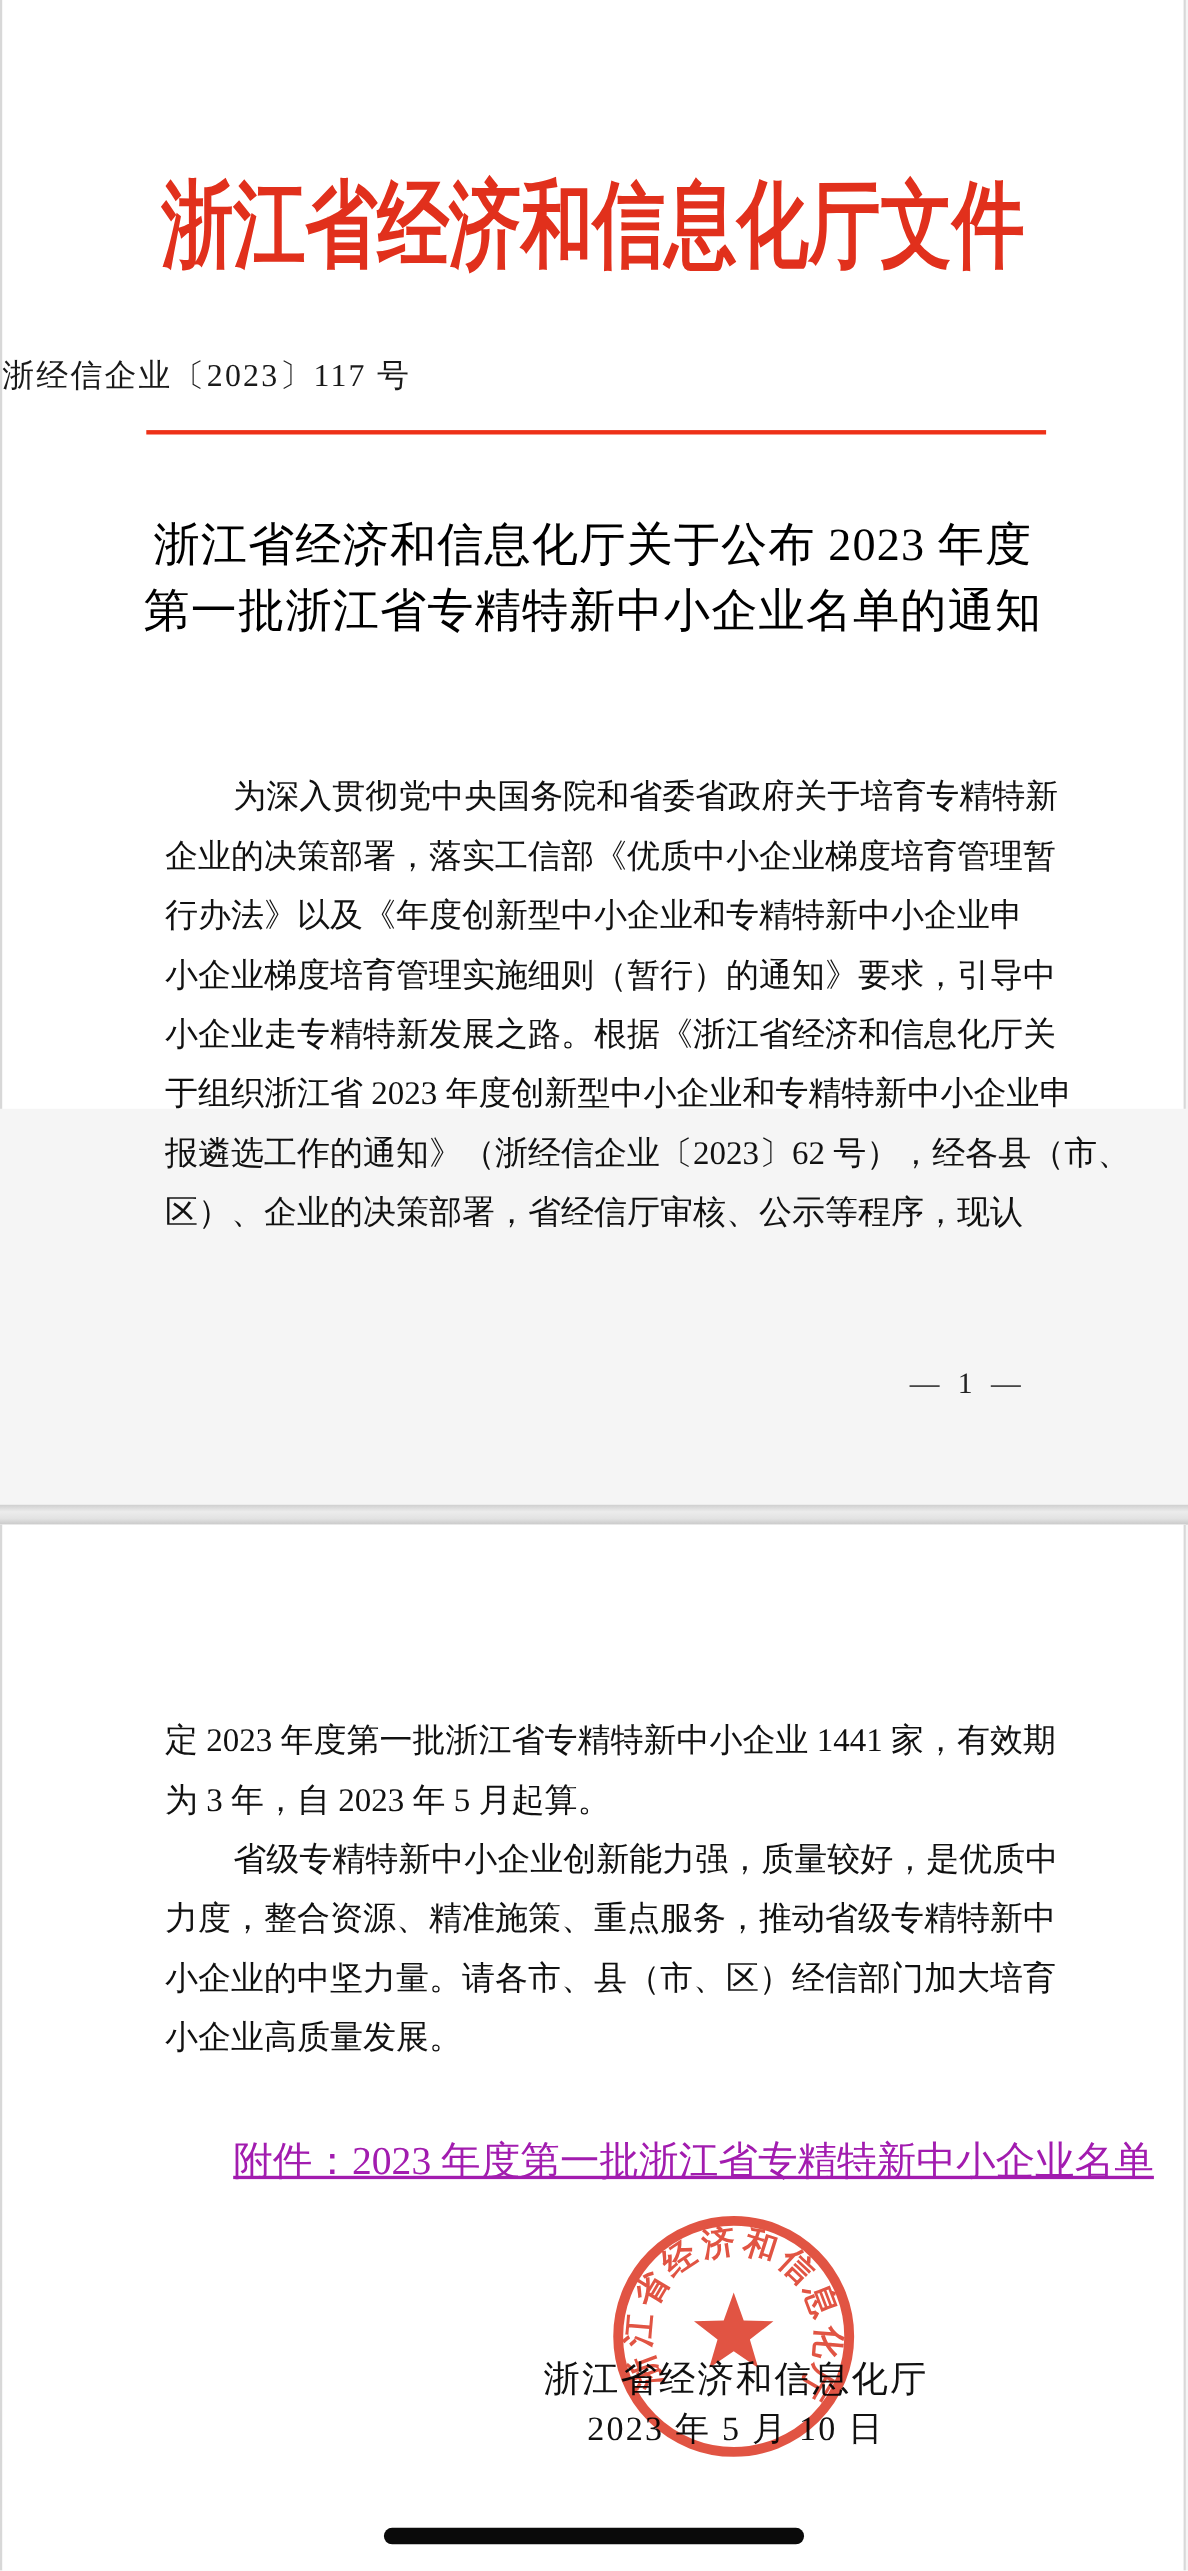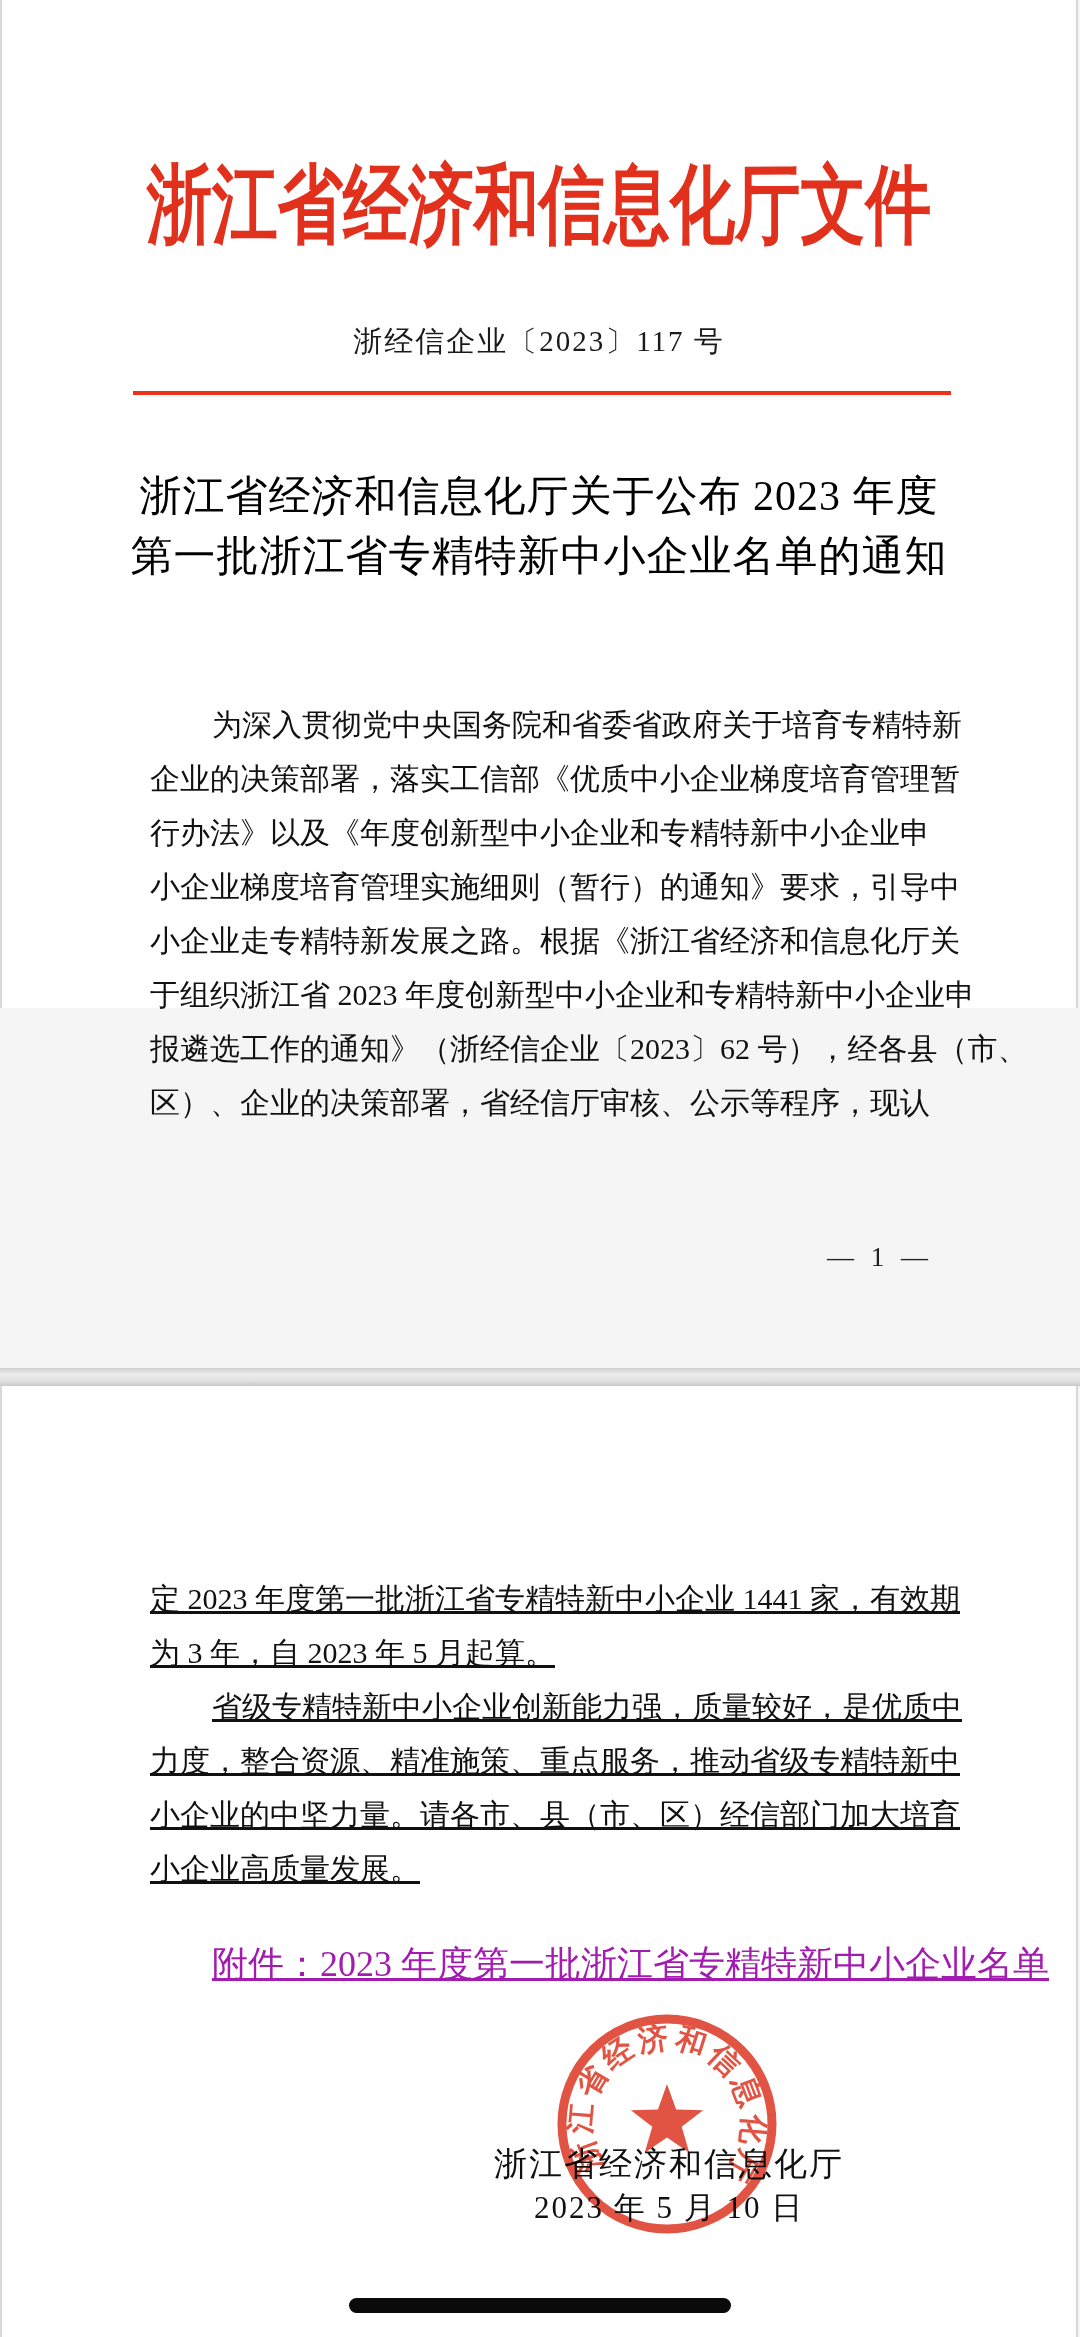--- a/index.html
+++ b/index.html
@@ -27,21 +27,21 @@
   }
   .letterhead{
     position:absolute;top:152px;left:0;width:100%;height:106px;
     margin:0;line-height:106px;text-align:center;white-space:nowrap;
     font-size:86px;font-weight:bold;color:#e1301c;
     transform:scaleX(0.76);transform-origin:center;
     letter-spacing:0px;
   }
   .doc-number{
     position:absolute;top:322px;left:0;width:100%;
-    text-align:center;white-space:nowrap;
+    white-space:nowrap;
     font-size:29px;letter-spacing:2px;color:#1a1a1a;
   }
   .red-rule{
     position:absolute;top:391px;left:131px;width:818px;height:4px;
     background:#ee3118;
   }
   .doc-title{
     position:absolute;top:466px;left:0;width:100%;
     text-align:center;font-size:42px;font-weight:normal;
     line-height:60px;white-space:nowrap;color:#000;
@@ -51,21 +51,21 @@
     position:absolute;top:650px;left:145px;
     font-size:31px;white-space:nowrap;color:#111;
   }
   .body-lines{
     position:absolute;left:148px;width:790px;
     font-size:30px;line-height:54px;color:#111;
   }
   .body-lines .line{white-space:nowrap;}
   .body-lines .indent{text-indent:62px;}
   .bl-p1{top:698px;}
-  .bl-p2{top:186px;text-decoration:underline;}
+  .bl-p2{top:170px;}
   .page-num{
     position:absolute;top:1242px;right:143px;
     font-size:27px;letter-spacing:5px;color:#222;white-space:nowrap;
   }
   .attachment{
     position:absolute;top:554px;left:148px;width:850px;
     font-size:36px;text-indent:62px;white-space:nowrap;color:#a21caf;text-decoration:underline;
   }
   .sign-block{
     position:absolute;top:756px;left:400px;width:534px;

